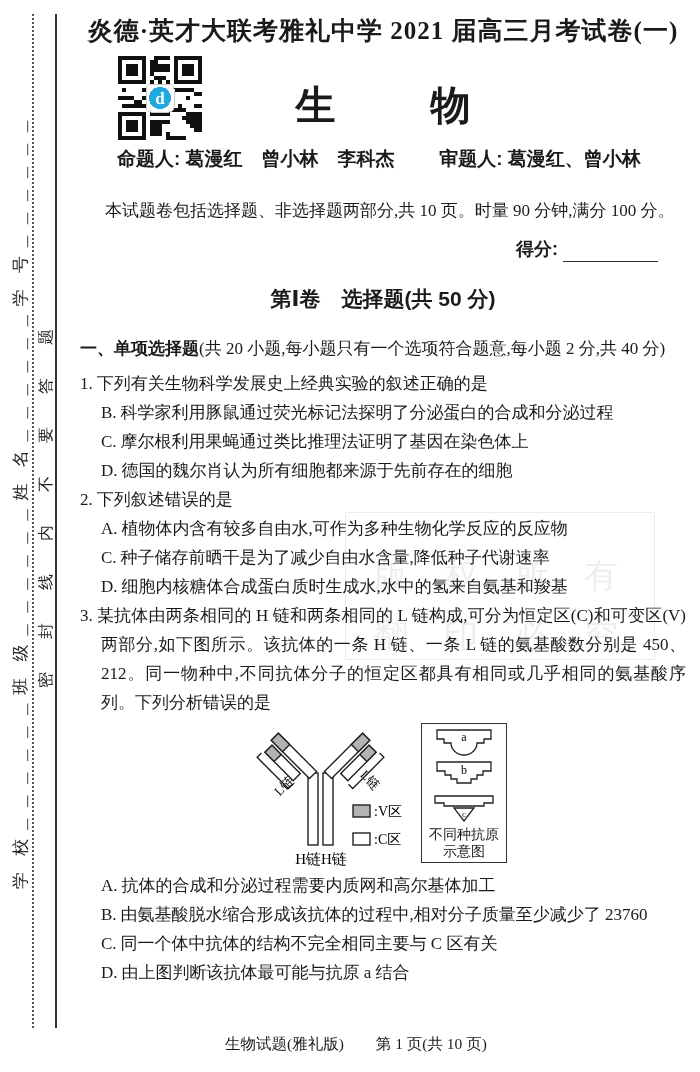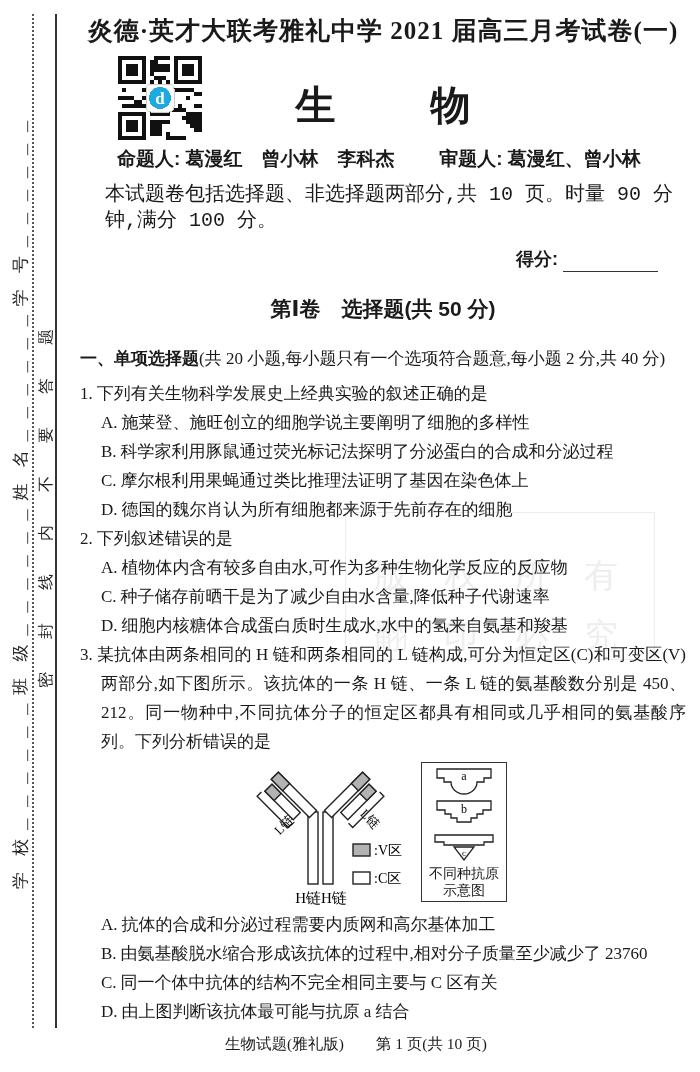--- a/index.html
+++ b/index.html
@@ -26,21 +26,21 @@
   .exam-title{margin-top:14px;text-align:center;font-size:25px;font-weight:bold;
               letter-spacing:1px;line-height:34px;}
   .subject-row{position:relative;height:92px;margin-top:6px;}
   .qr{position:absolute;left:38px;top:2px;}
   .subject{display:flex;justify-content:center;gap:95px;padding-top:24px;
            font-family:"Liberation Sans","DejaVu Sans",sans-serif;
            font-size:40px;font-weight:600;}
   .setters{padding-left:37px;font-size:19px;font-weight:bold;
            font-family:"Liberation Sans","DejaVu Sans",sans-serif;line-height:26px;}
   .setters .gap{display:inline-block;width:34px;}
-  .instructions{margin-top:10px;padding-left:25px;font-size:20px;line-height:26px;font-family:Liberation Mono, monospace;}
+  .instructions{margin-top:26px;padding-left:25px;font-size:17px;line-height:26px;}
   .score-row{margin-top:12px;text-align:right;padding-right:28px;font-size:18px;
              font-weight:bold;font-family:"Liberation Sans","DejaVu Sans",sans-serif;
              line-height:26px;}
   .score-blank{display:inline-block;width:95px;border-bottom:1.5px solid #333;height:18px;
                vertical-align:bottom;}
   .part-title{margin-top:22px;text-align:center;font-size:21px;font-weight:bold;
               font-family:"Liberation Sans","DejaVu Sans",sans-serif;line-height:30px;}
   .section-heading{margin-top:20px;font-size:17px;line-height:29px;}
   .section-heading .bold{font-weight:bold;font-family:"Liberation Sans","DejaVu Sans",sans-serif;}
   .q{font-size:17px;line-height:29px;padding-left:21px;text-indent:-21px;text-align:justify;}
@@ -328,23 +328,20 @@
     <div class="part-title">第Ⅰ卷　选择题(共 50 分)</div>
 
     <div class="section-heading">
       <span class="bold">一、单项选择题</span><span>(共 20 小题,每小题只有一个选项符合题意,每小题 2 分,共 40 分)</span>
     </div>
 
     <div class="q q1">
       <span class="qnum">1.</span><span>下列有关生物科学发展史上经典实验的叙述正确的是</span>
     </div>
     <div class="opt">
-      <span class="olabel">A.</span><span>施莱登、施旺创立的细胞学说主要阐明了细胞的多样性</span>
-    </div>
-    <div class="opt">
       <span class="olabel">B.</span><span>科学家利用豚鼠通过荧光标记法探明了分泌蛋白的合成和分泌过程</span>
     </div>
     <div class="opt">
       <span class="olabel">C.</span><span>摩尔根利用果蝇通过类比推理法证明了基因在染色体上</span>
     </div>
     <div class="opt">
       <span class="olabel">D.</span><span>德国的魏尔肖认为所有细胞都来源于先前存在的细胞</span>
     </div>
 
     <div class="q">

